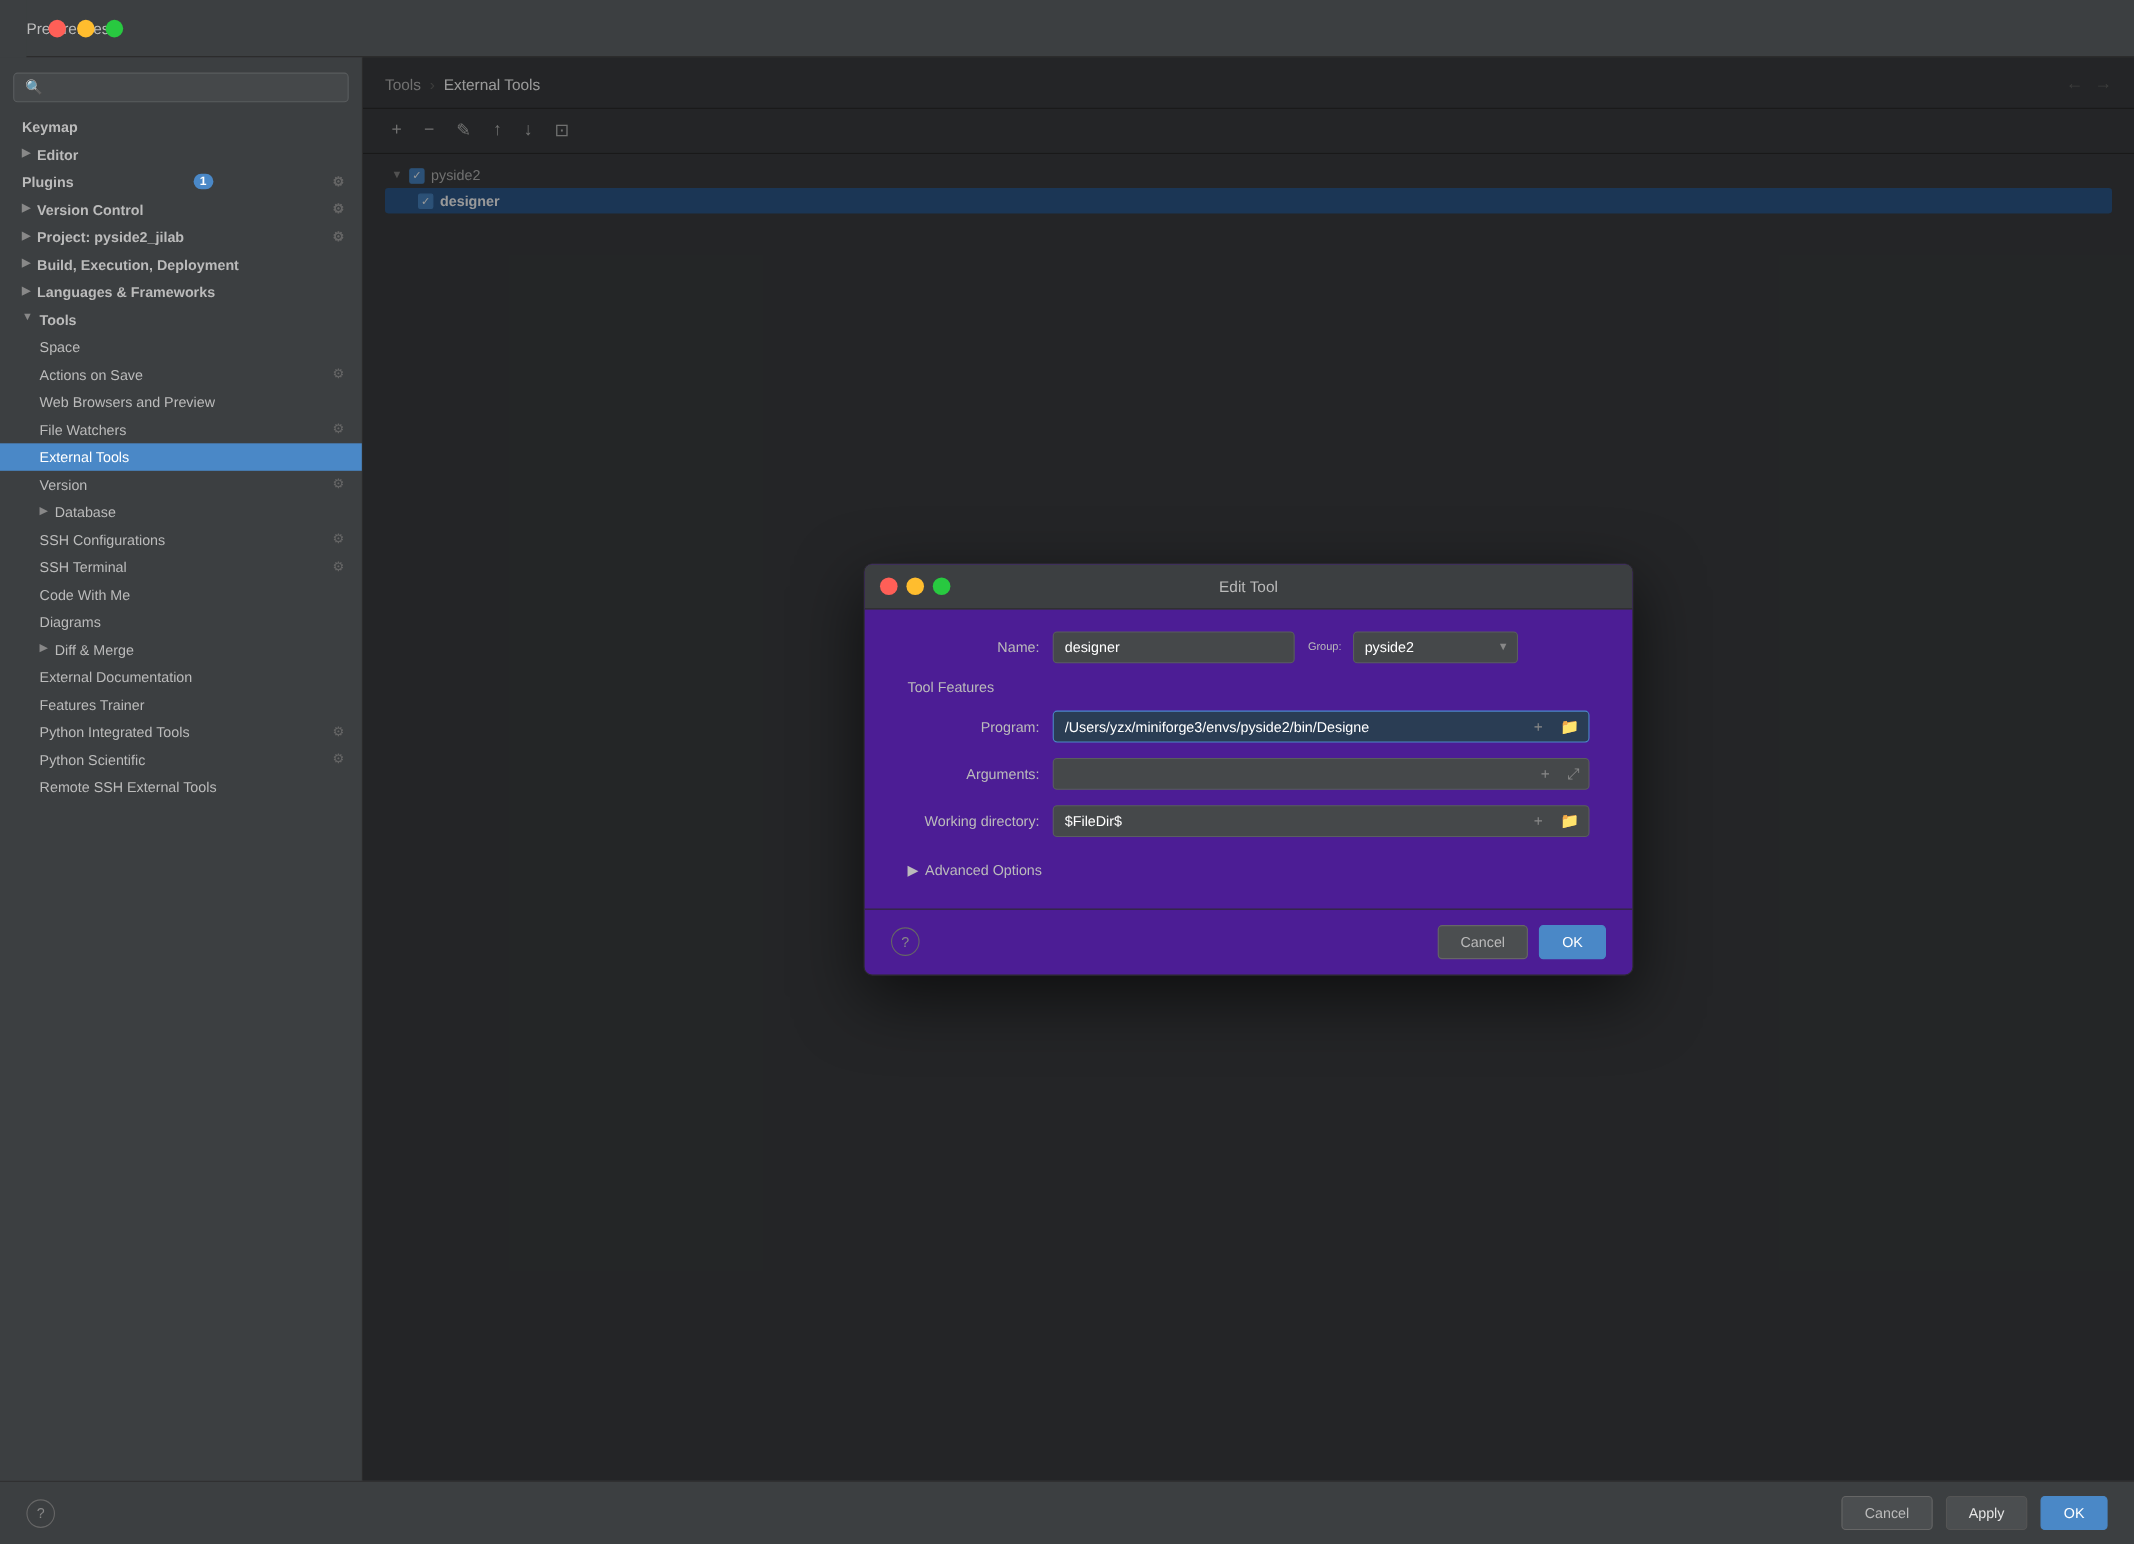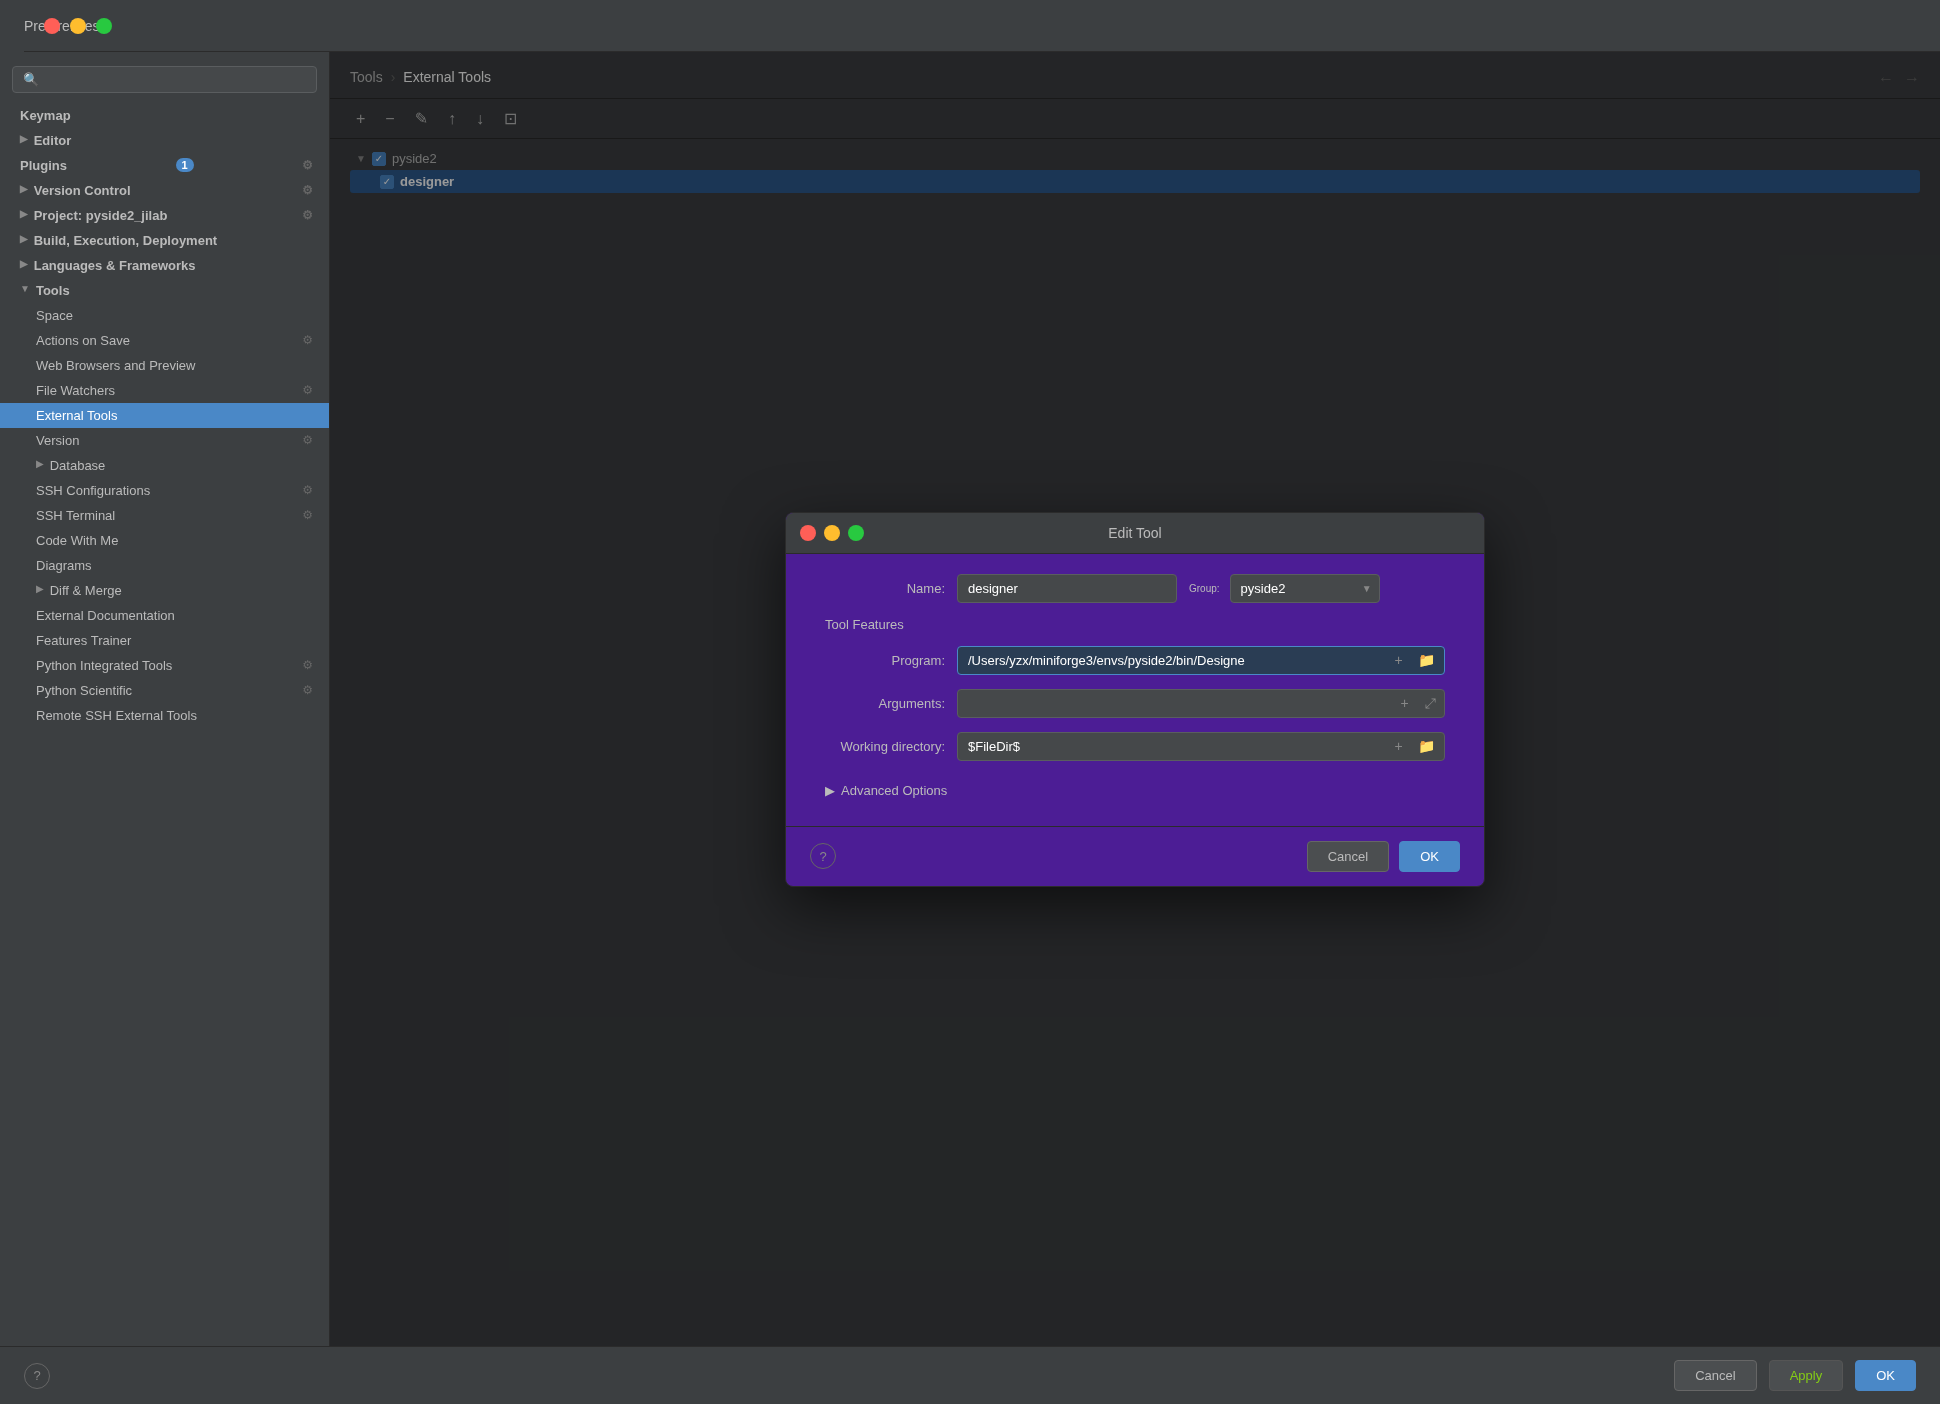--- a/index.html
+++ b/index.html
@@ -231,21 +231,21 @@
       color: #bbbbbb;
       border-color: #666;
     }
     .btn-primary {
       background: #4a88c7;
       color: white;
       border-color: #4a88c7;
     }
     .btn-disabled {
       background: #4b4e50;
-      color: #84cc16;
+      color: #e5e5e5;
       border-color: #555;
       cursor: default;
     }
 
     
     .modal-overlay {
       position: absolute;
       top: 0; left: 0; right: 0; bottom: 0;
       background: rgba(0,0,0,0.4);
       display: flex;

